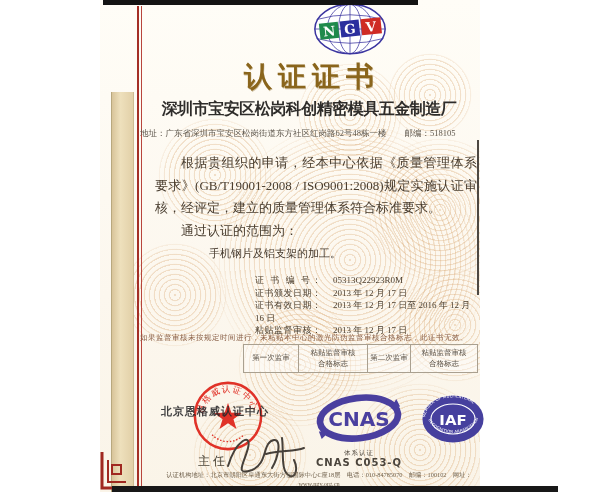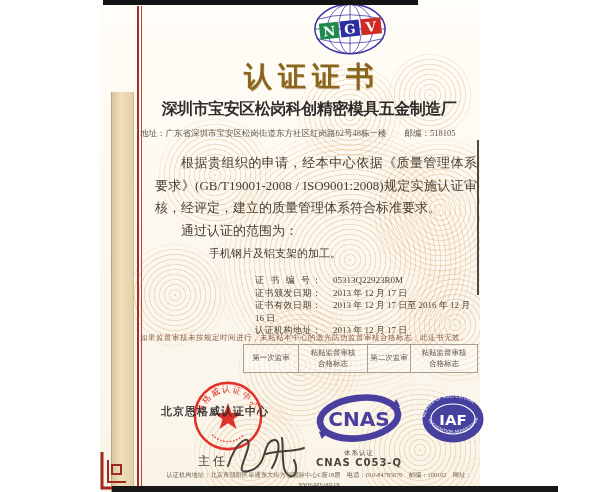--- a/index.html
+++ b/index.html
@@ -129,21 +129,21 @@
         <div>
           <span class="cert-label">证 书 编 号：</span><span class="cert-value">05313Q22923R0M</span>
         </div>
         <div>
           <span class="cert-label">证书颁发日期：</span><span class="cert-value">2013 年 12 月 17 日</span>
         </div>
         <div>
           <span class="cert-label">证书有效日期：</span><span class="cert-value">2013 年 12 月 17 日至 2016 年 12 月 16 日</span>
         </div>
         <div>
-          <span class="cert-label">认证机构地址：</span><span class="cert-value">2013 年 12 月 17 日</span>
+          <span class="cert-label">粘贴监督审核：</span><span class="cert-value">2013 年 12 月 17 日</span>
         </div>
       </div>
 
       <div class="warning">如果监督审核未按规定时间进行，未粘贴本中心的激光防伪监督审核合格标志，此证书无效。</div>
 
       <div class="audit-table">
         <div class="audit-cell c1">第一次监审</div>
         <div class="audit-cell c2">粘贴监督审核
 合格标志</div>
         <div class="audit-cell c3">第二次监审</div>

